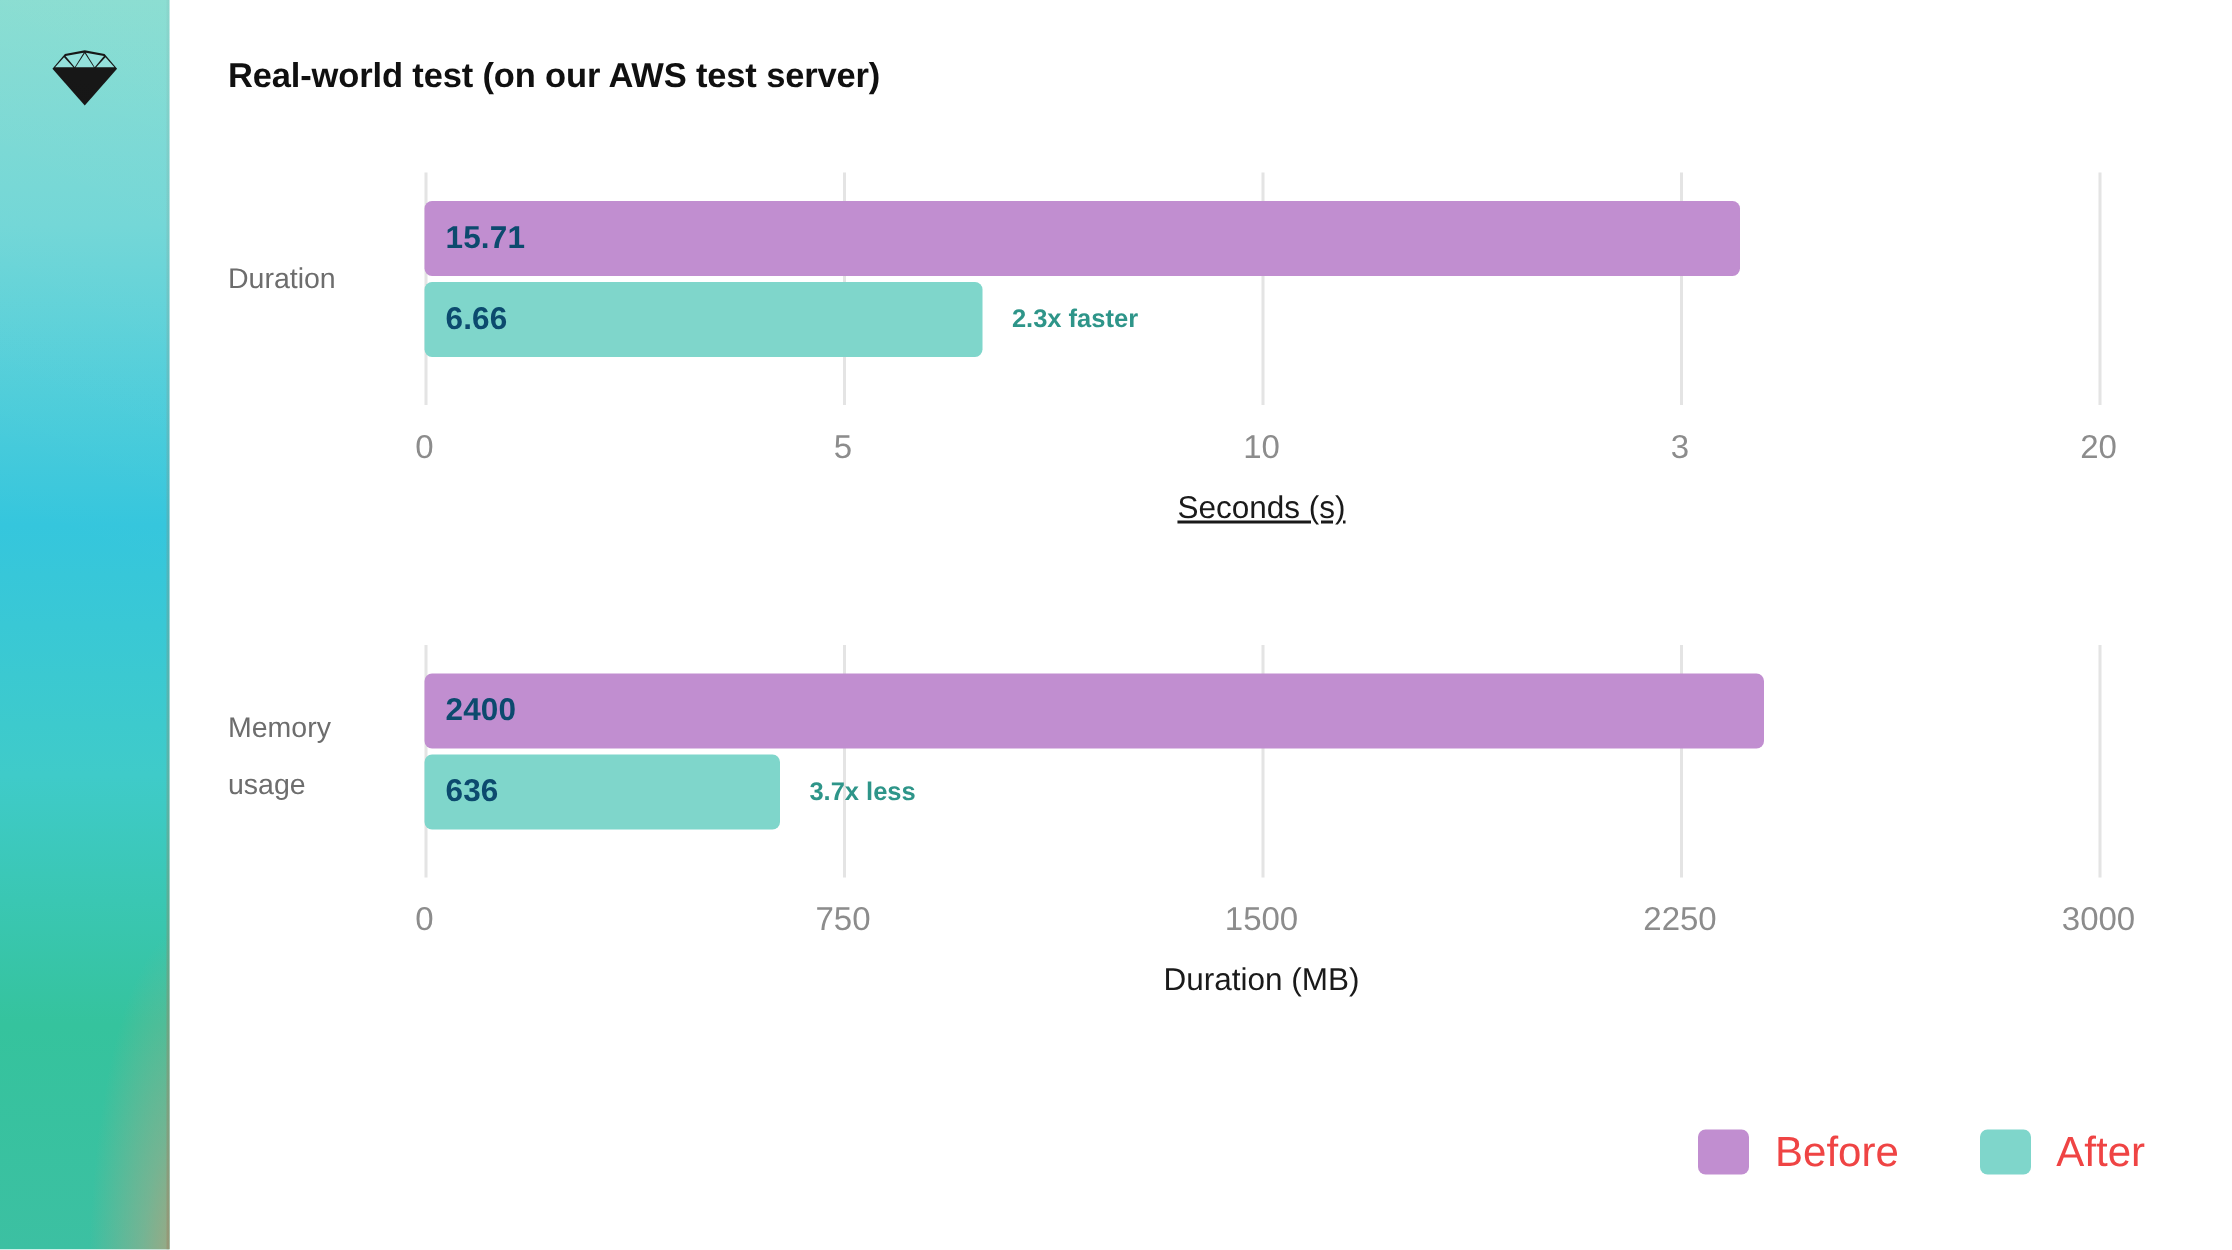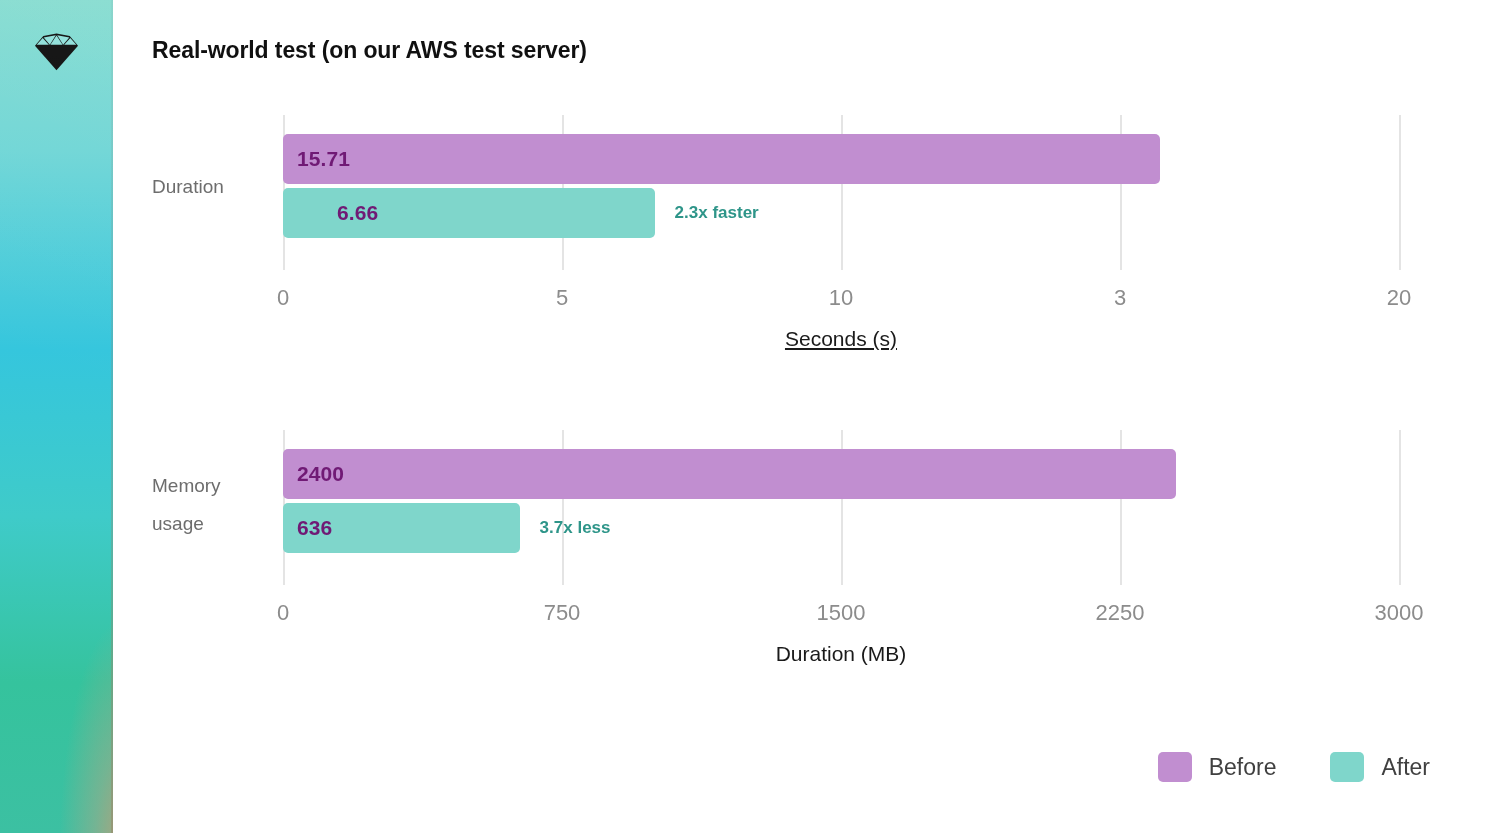--- a/index.html
+++ b/index.html
@@ -127,21 +127,21 @@
     top: 0;
     height: 50px;
     border-radius: 5px;
     display: flex;
     align-items: center;
   }
   .bar.before { background: #c18ed0; }
   .bar.after  { background: #7fd6cb; }
 
   .bar-value {
-    color: #701a75;
+    color: #0c4a6e;
     font-size: 21px;
     font-weight: 700;
     padding-left: 14px;
     letter-spacing: 0.1px;
     white-space: nowrap;
   }
 
   .annotation {
     position: absolute;
     top: 0;
@@ -199,22 +199,22 @@
     gap: 17px;
   }
   .legend-swatch {
     width: 34px;
     height: 30px;
     border-radius: 5px;
   }
   .legend-swatch.before { background: #c18ed0; }
   .legend-swatch.after  { background: #7fd6cb; }
   .legend-label {
-    font-size: 23px;
-    color: #404040;
+    font-size: 28px;
+    color: #ef4444;
     white-space: nowrap;
   }
 </style>
 </head>
 <body>
 
 <div id="slide">
 
   <div id="rail">
     <div id="rail-edge"></div>
@@ -245,21 +245,21 @@
         <div class="gridline" style="left:837px;"></div>
         <div class="gridline" style="left:1116px;"></div>
 
         <div class="bars">
           <div class="bar-row">
             <div class="bar before" style="width:876.6px;">
               <span class="bar-value">15.71</span>
             </div>
           </div>
           <div class="bar-row">
-            <div class="bar after" style="width:371.6px;padding-left:40px;">
+            <div class="bar after" style="width:371.6px;">
               <span class="bar-value">6.66</span>
             </div>
             <div class="annotation" style="left:391.6px;">2.3x faster</div>
           </div>
         </div>
       </div>
 
       <div class="ticks">
         <div class="tick" style="left:0px;">0</div>
         <div class="tick" style="left:279px;">5</div>

